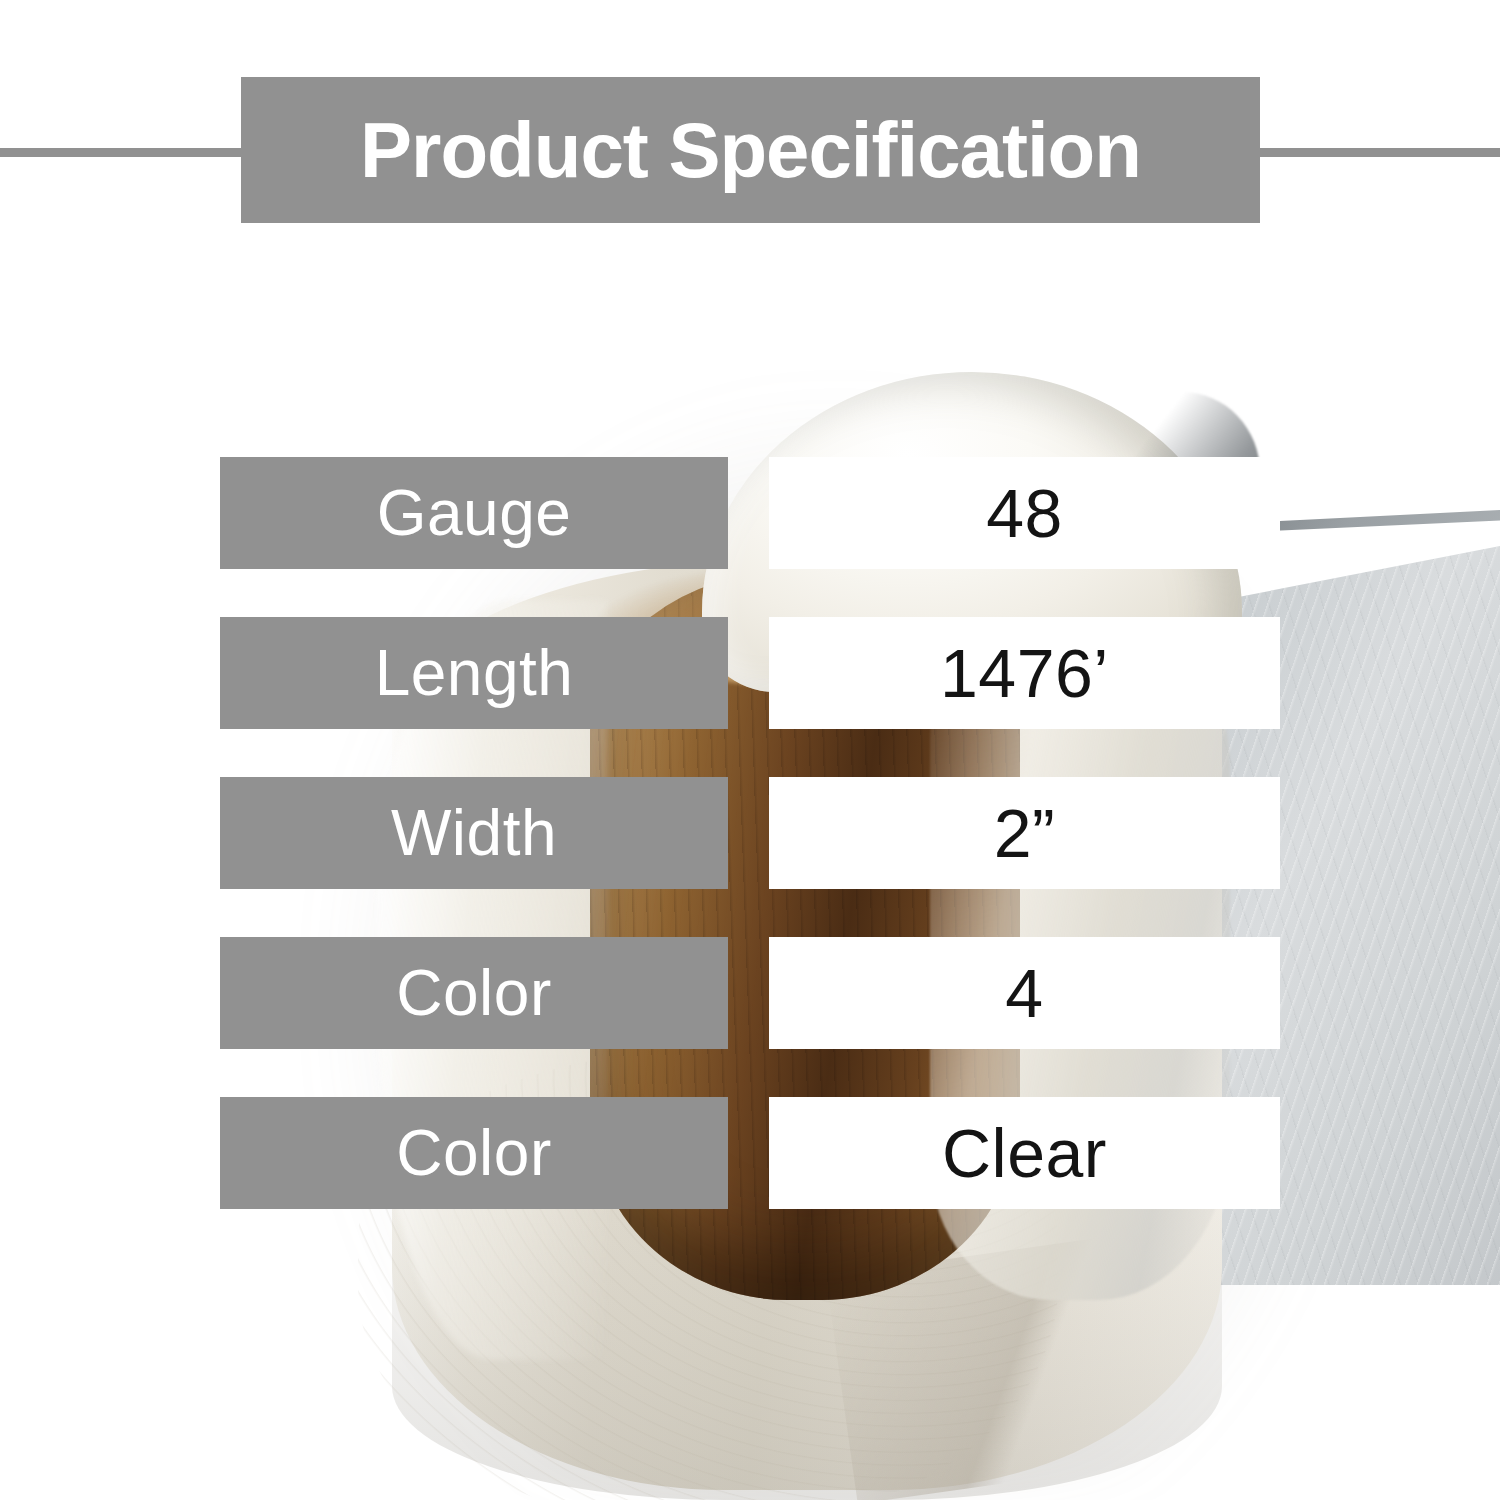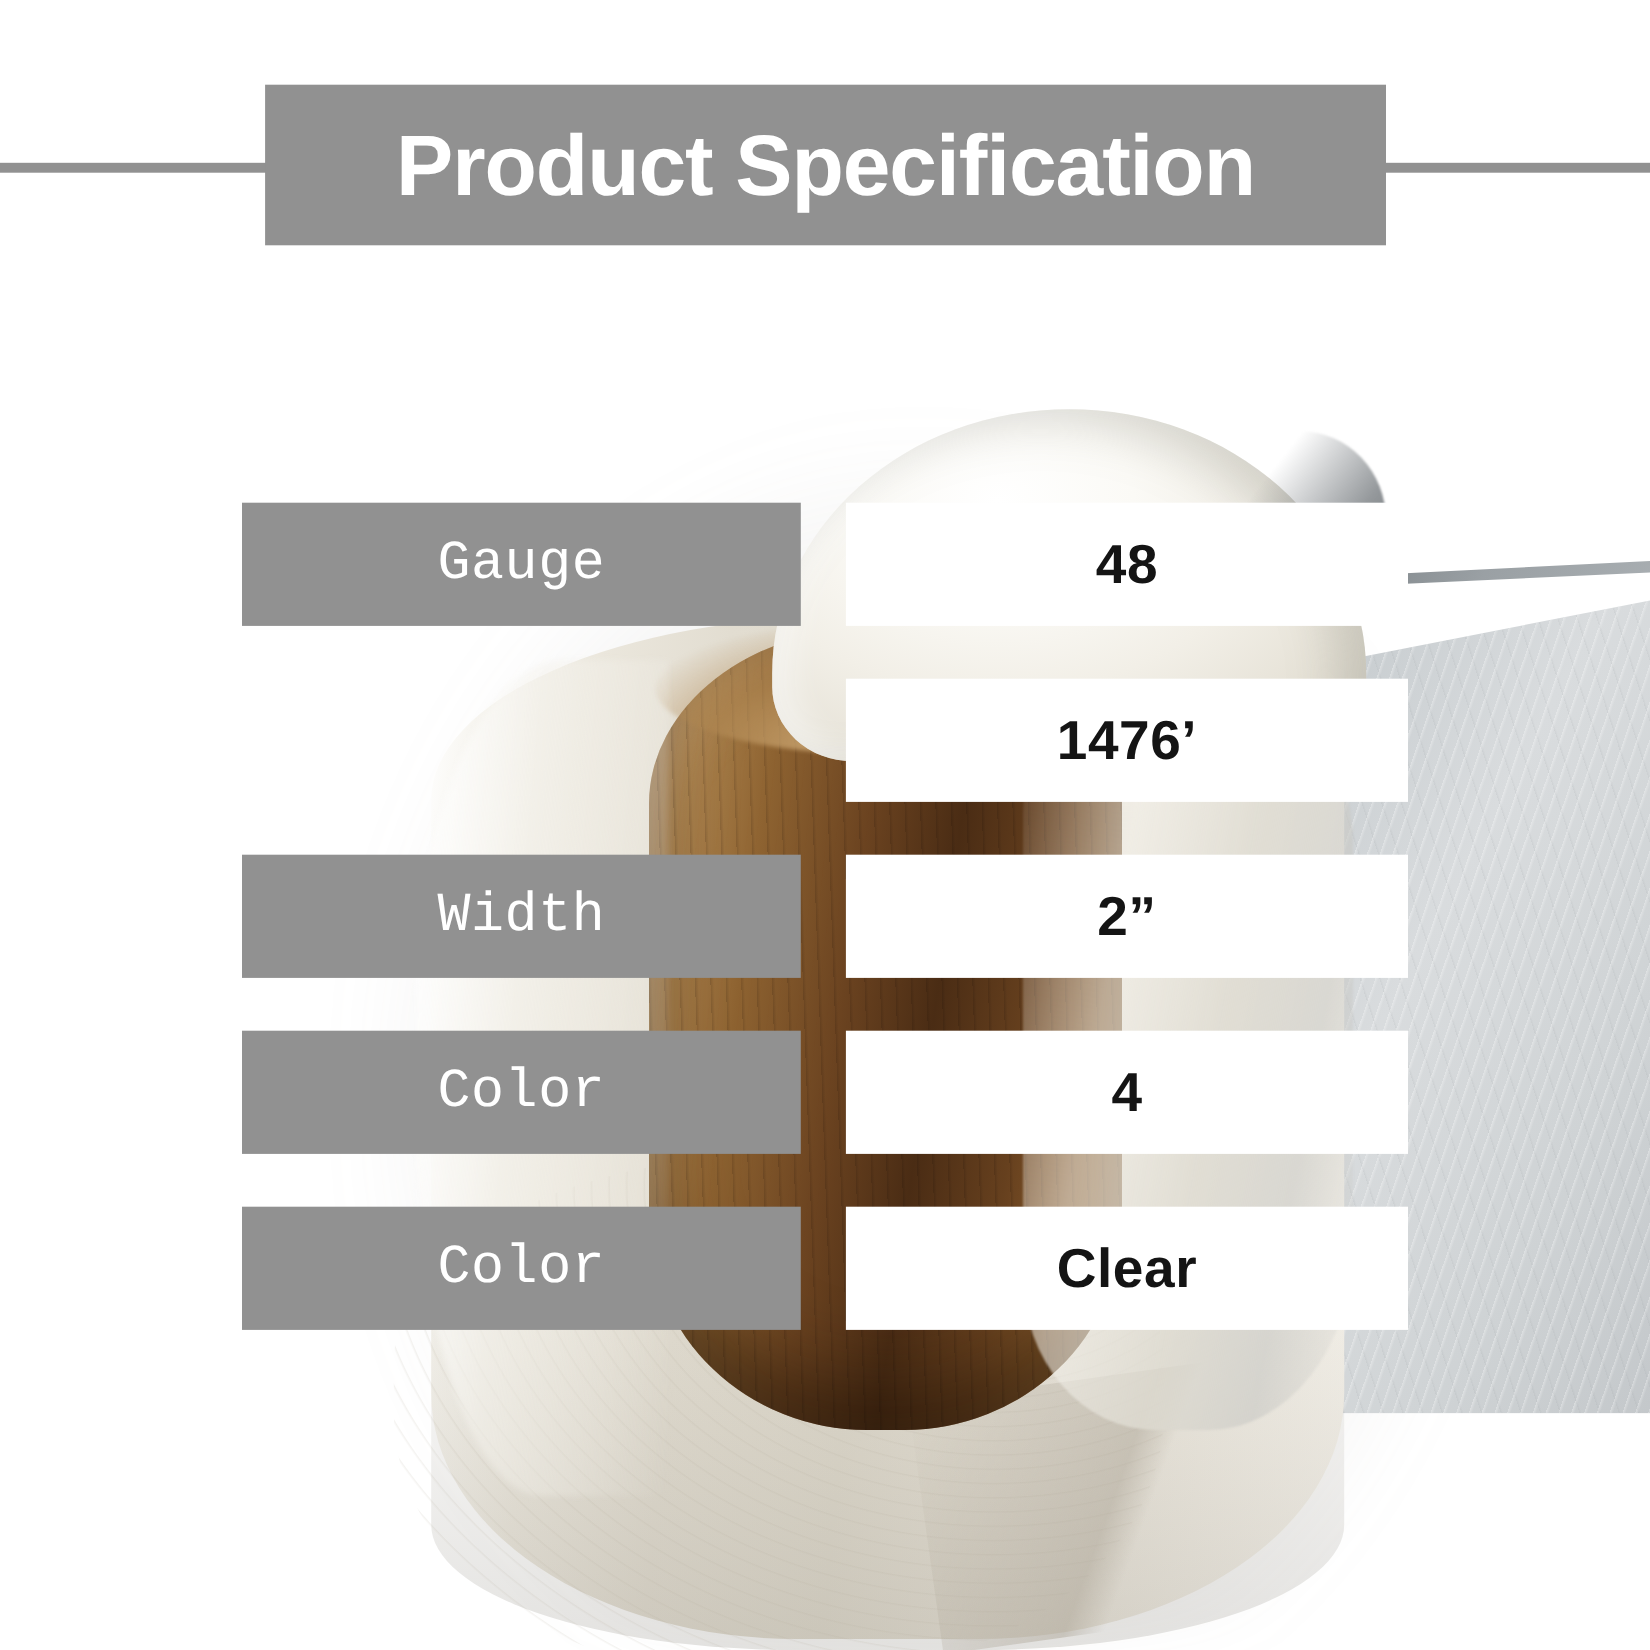--- a/index.html
+++ b/index.html
@@ -170,36 +170,36 @@
     position:relative; height:112px; margin-bottom:48px;
   }
   .spec-row:last-child{ margin-bottom:0;border-radius:32px; }
   .spec-label-box{
     position:absolute; left:220px; top:0; width:508px; height:112px;
     background:#919191;
     display:flex; align-items:center; justify-content:center;
   }
   .spec-label{
     color:#ffffff;
-    font-size:50px;
+    font-size:64px;
     font-weight:300;
     letter-spacing:.5px;
     line-height:1;
     white-space:nowrap;
-    font-family:Liberation Mono, monospace;
+    font-family:Liberation Sans, sans-serif;
   }
   .spec-value-box{
     position:absolute; left:769px; top:0; width:511px; height:112px;
     background:#ffffff;
     display:flex; align-items:center; justify-content:center;
   }
   .spec-value{
     color:#141414;
-    font-size:50px;
-    font-weight:700;
+    font-size:68px;
+    font-weight:400;
     letter-spacing:.5px;
     line-height:1;
     white-space:nowrap;
     font-family:"Liberation Sans", sans-serif;
   }
 </style>
 </head>
 <body>
 
 <div id="page">
@@ -233,20 +233,23 @@
     <div class="spec-row">
       <div class="spec-label-box">
         <span class="spec-label">Gauge</span>
       </div>
       <div class="spec-value-box">
         <span class="spec-value">48</span>
       </div>
     </div>
 
     <div class="spec-row">
+      <div class="spec-label-box">
+        <span class="spec-label">Length</span>
+      </div>
       <div class="spec-value-box">
         <span class="spec-value">1476’</span>
       </div>
     </div>
 
     <div class="spec-row">
       <div class="spec-label-box">
         <span class="spec-label">Width</span>
       </div>
       <div class="spec-value-box">

